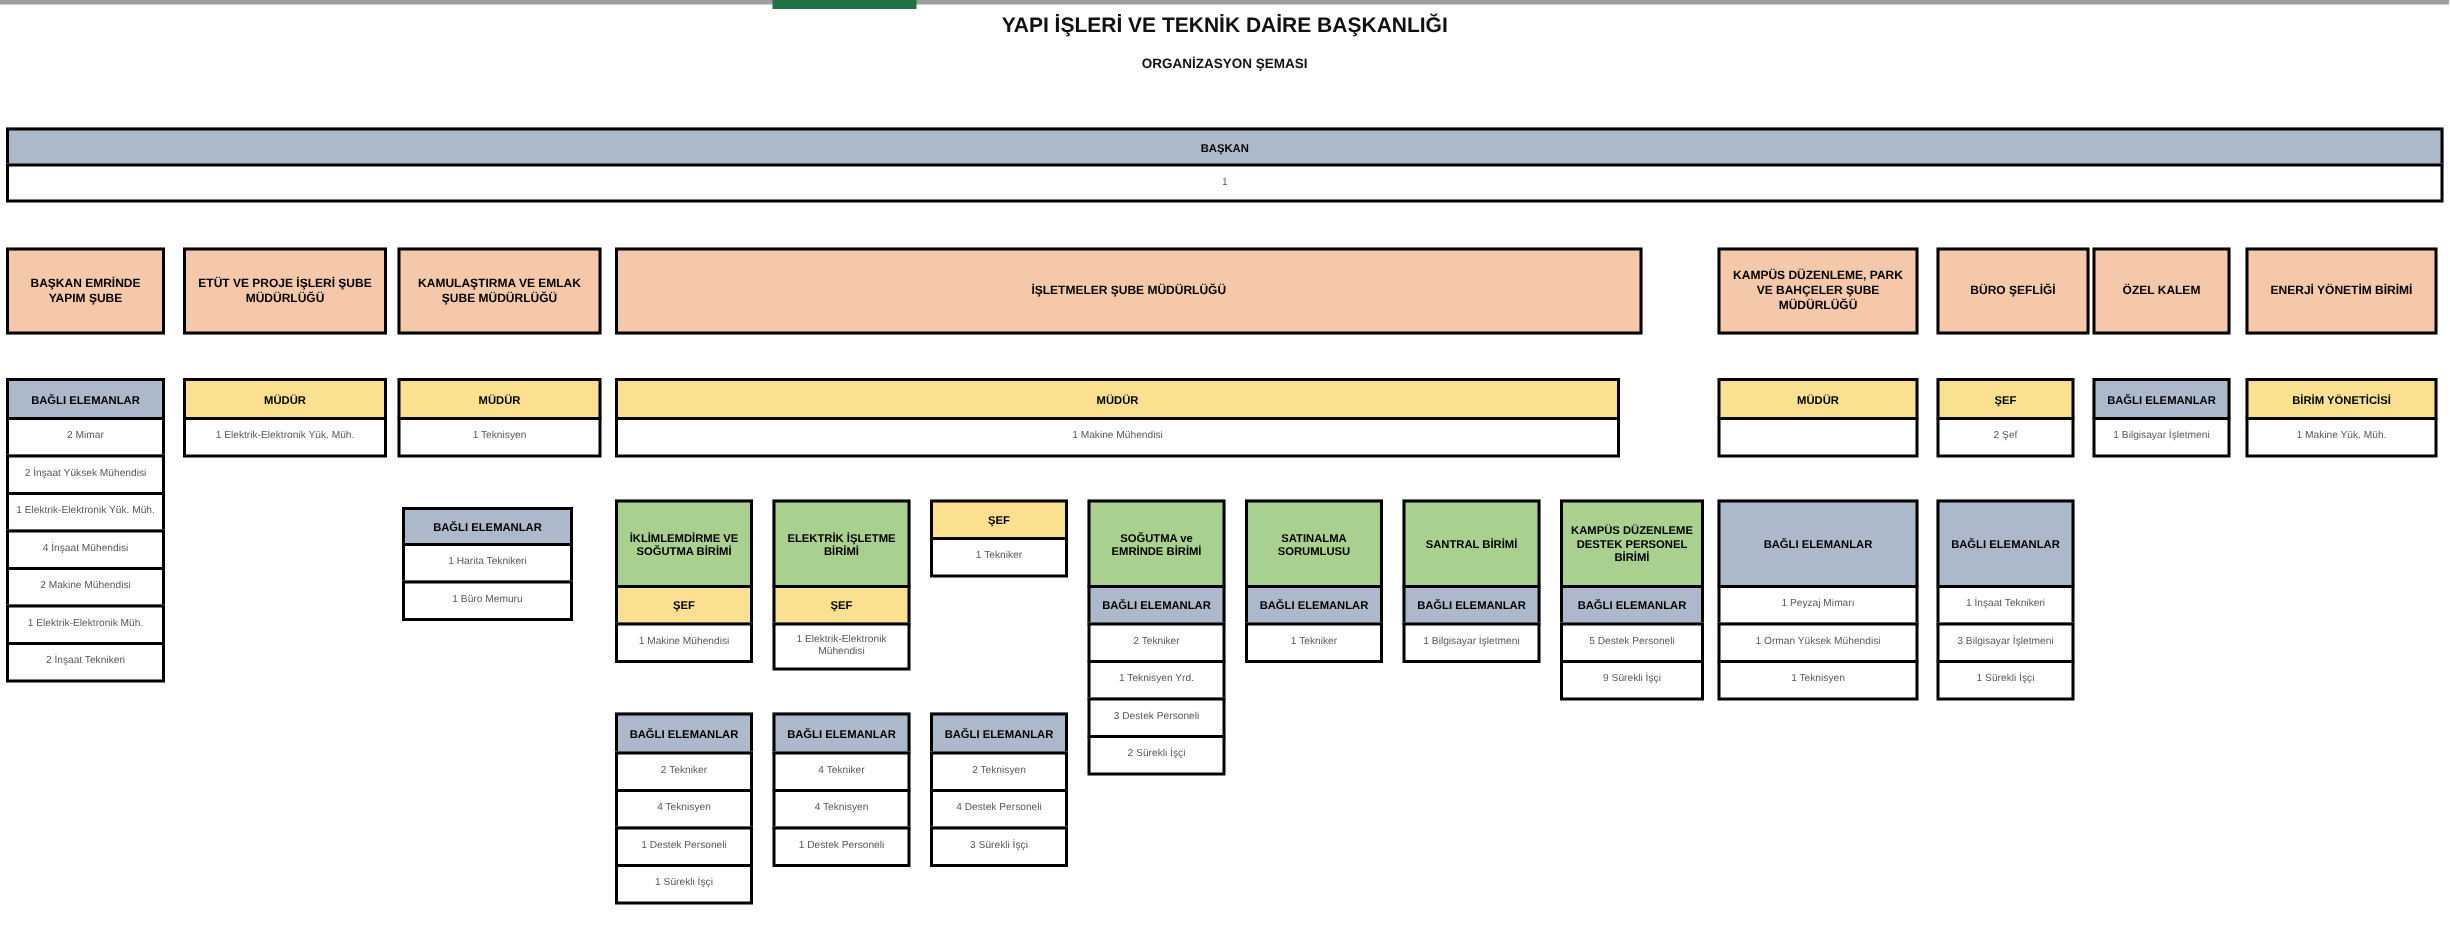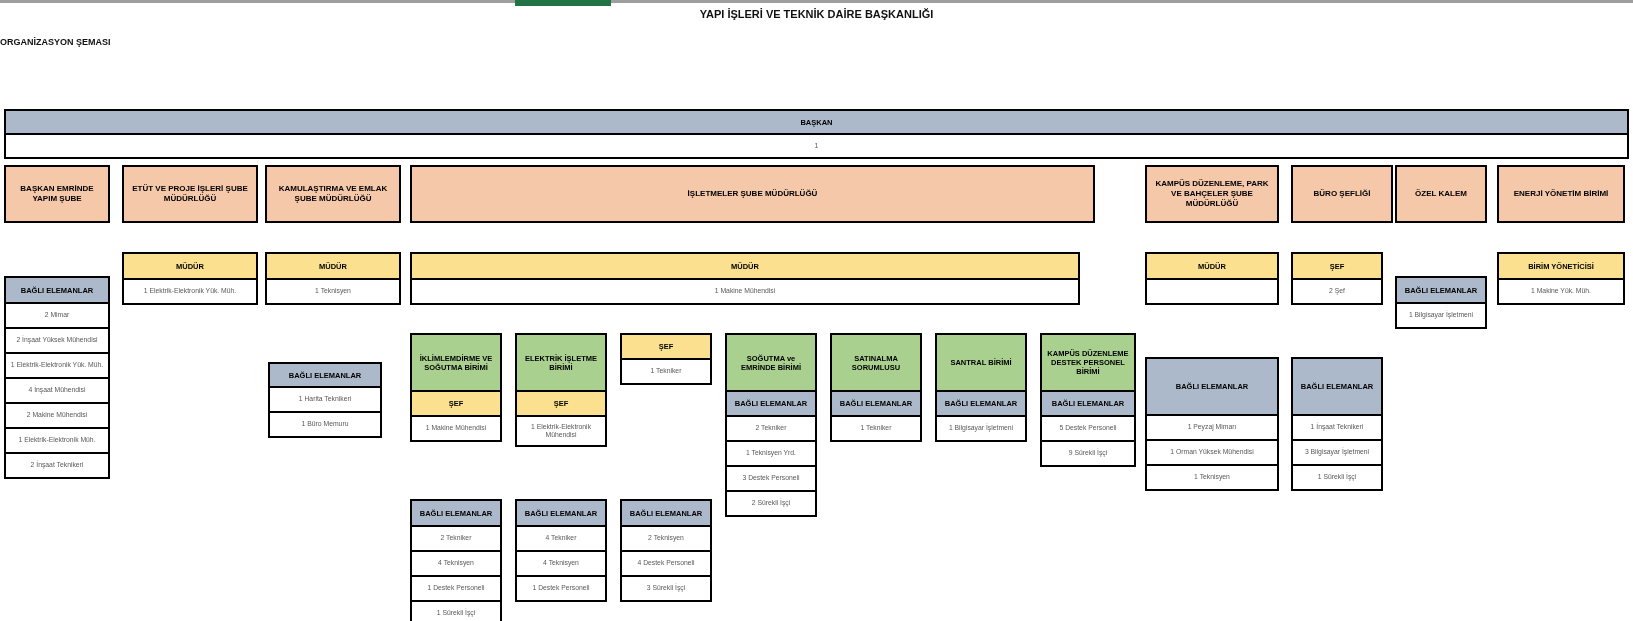--- a/index.html
+++ b/index.html
@@ -1,42 +1,42 @@
 <!DOCTYPE html>
 <html><head>
 <meta charset="utf-8">
 <style>
   html,body{margin:0;padding:0;background:#fff;}
   .canvas{position:relative;width:1633px;height:621px;background:#ffffff;
           font-family:"Liberation Sans",sans-serif;overflow:hidden;}
   .topline{position:absolute;left:0;top:0;width:1633px;height:3px;background:#9e9e9e;}
   .sliver{position:absolute;left:515px;top:0;width:96px;height:6px;background:#217346;}
   .title{position:absolute;left:0;top:8px;width:1633px;text-align:center;
-         font-size:11px;font-weight:bold;color:#111;}
-  .subtitle{position:absolute;left:0;top:37px;width:1633px;text-align:left;
+         font-size:14px;font-weight:bold;color:#111;}
+  .subtitle{position:absolute;left:0;top:37px;width:1633px;text-align:center;
          font-size:9px;font-weight:bold;color:#111;}
   .box{position:absolute;box-sizing:border-box;border:2px solid #000;
        display:flex;align-items:center;justify-content:center;text-align:center;}
   .dept{font-weight:bold;font-size:8px;line-height:1.25;height:58px;padding:0 4px;color:#000;}
   .sec{position:absolute;}
   .sec > div{box-sizing:border-box;border:2px solid #000;background:#fff;
        display:flex;align-items:center;justify-content:center;text-align:center;
        line-height:1.2;padding:0 2px;}
   .sec > div + div{margin-top:-2px;}
   .hd{font-weight:bold;font-size:7.5px;height:28px;color:#000;}
   .hd.t{height:59px;}
   .hd.s{height:27px;}
   .hd.b26{height:26px;}
   .row{font-size:6.8px;color:#595959;height:27px;}
   .row.b26{height:26px;}
   .row.h2{height:32px;}
   .salmon{background:#F5C8A9 !important;}
   .yellow{background:#FBE18F !important;}
   .green{background:#A9D08E !important;}
-  .blue{background:#ACB9CA !important;margin-top:24px;}
+  .blue{background:#ACB9CA !important;}
 </style>
 </head>
 <body>
 
 <div class="canvas">
 
   <div class="topline"></div>
   <div class="sliver"></div>
 
   <div class="title">YAPI İŞLERİ VE TEKNİK DAİRE BAŞKANLIĞI</div>

